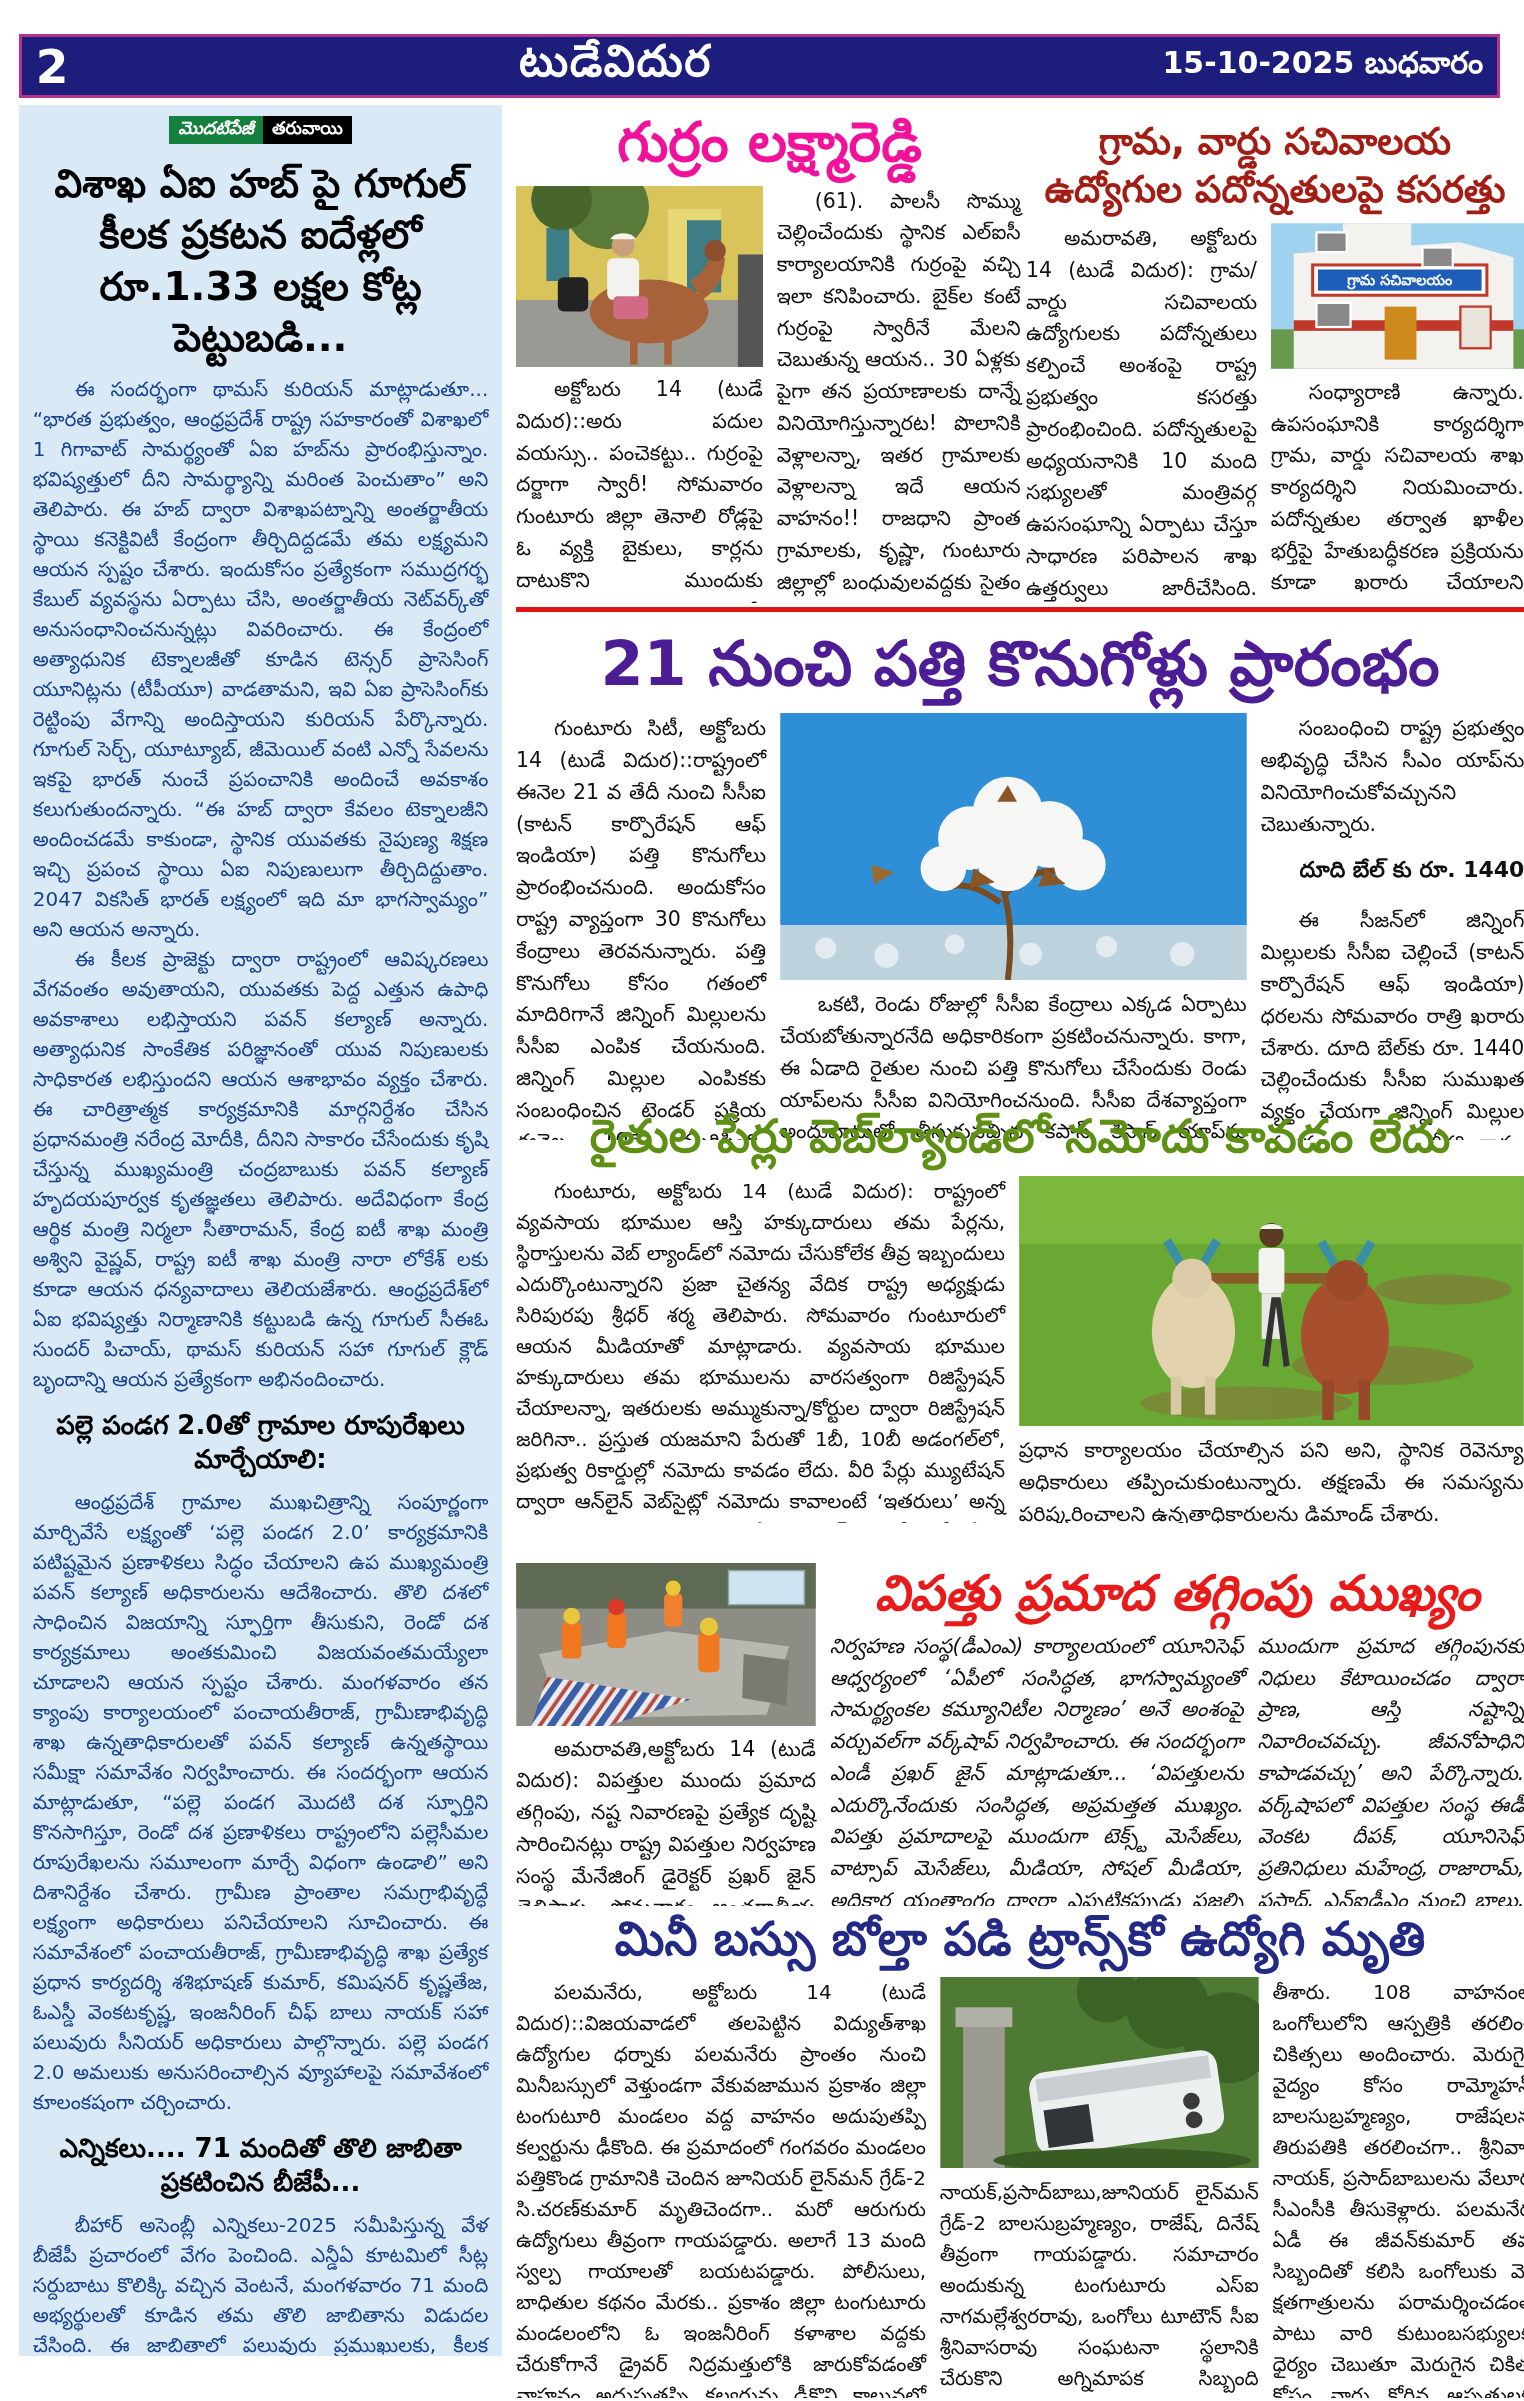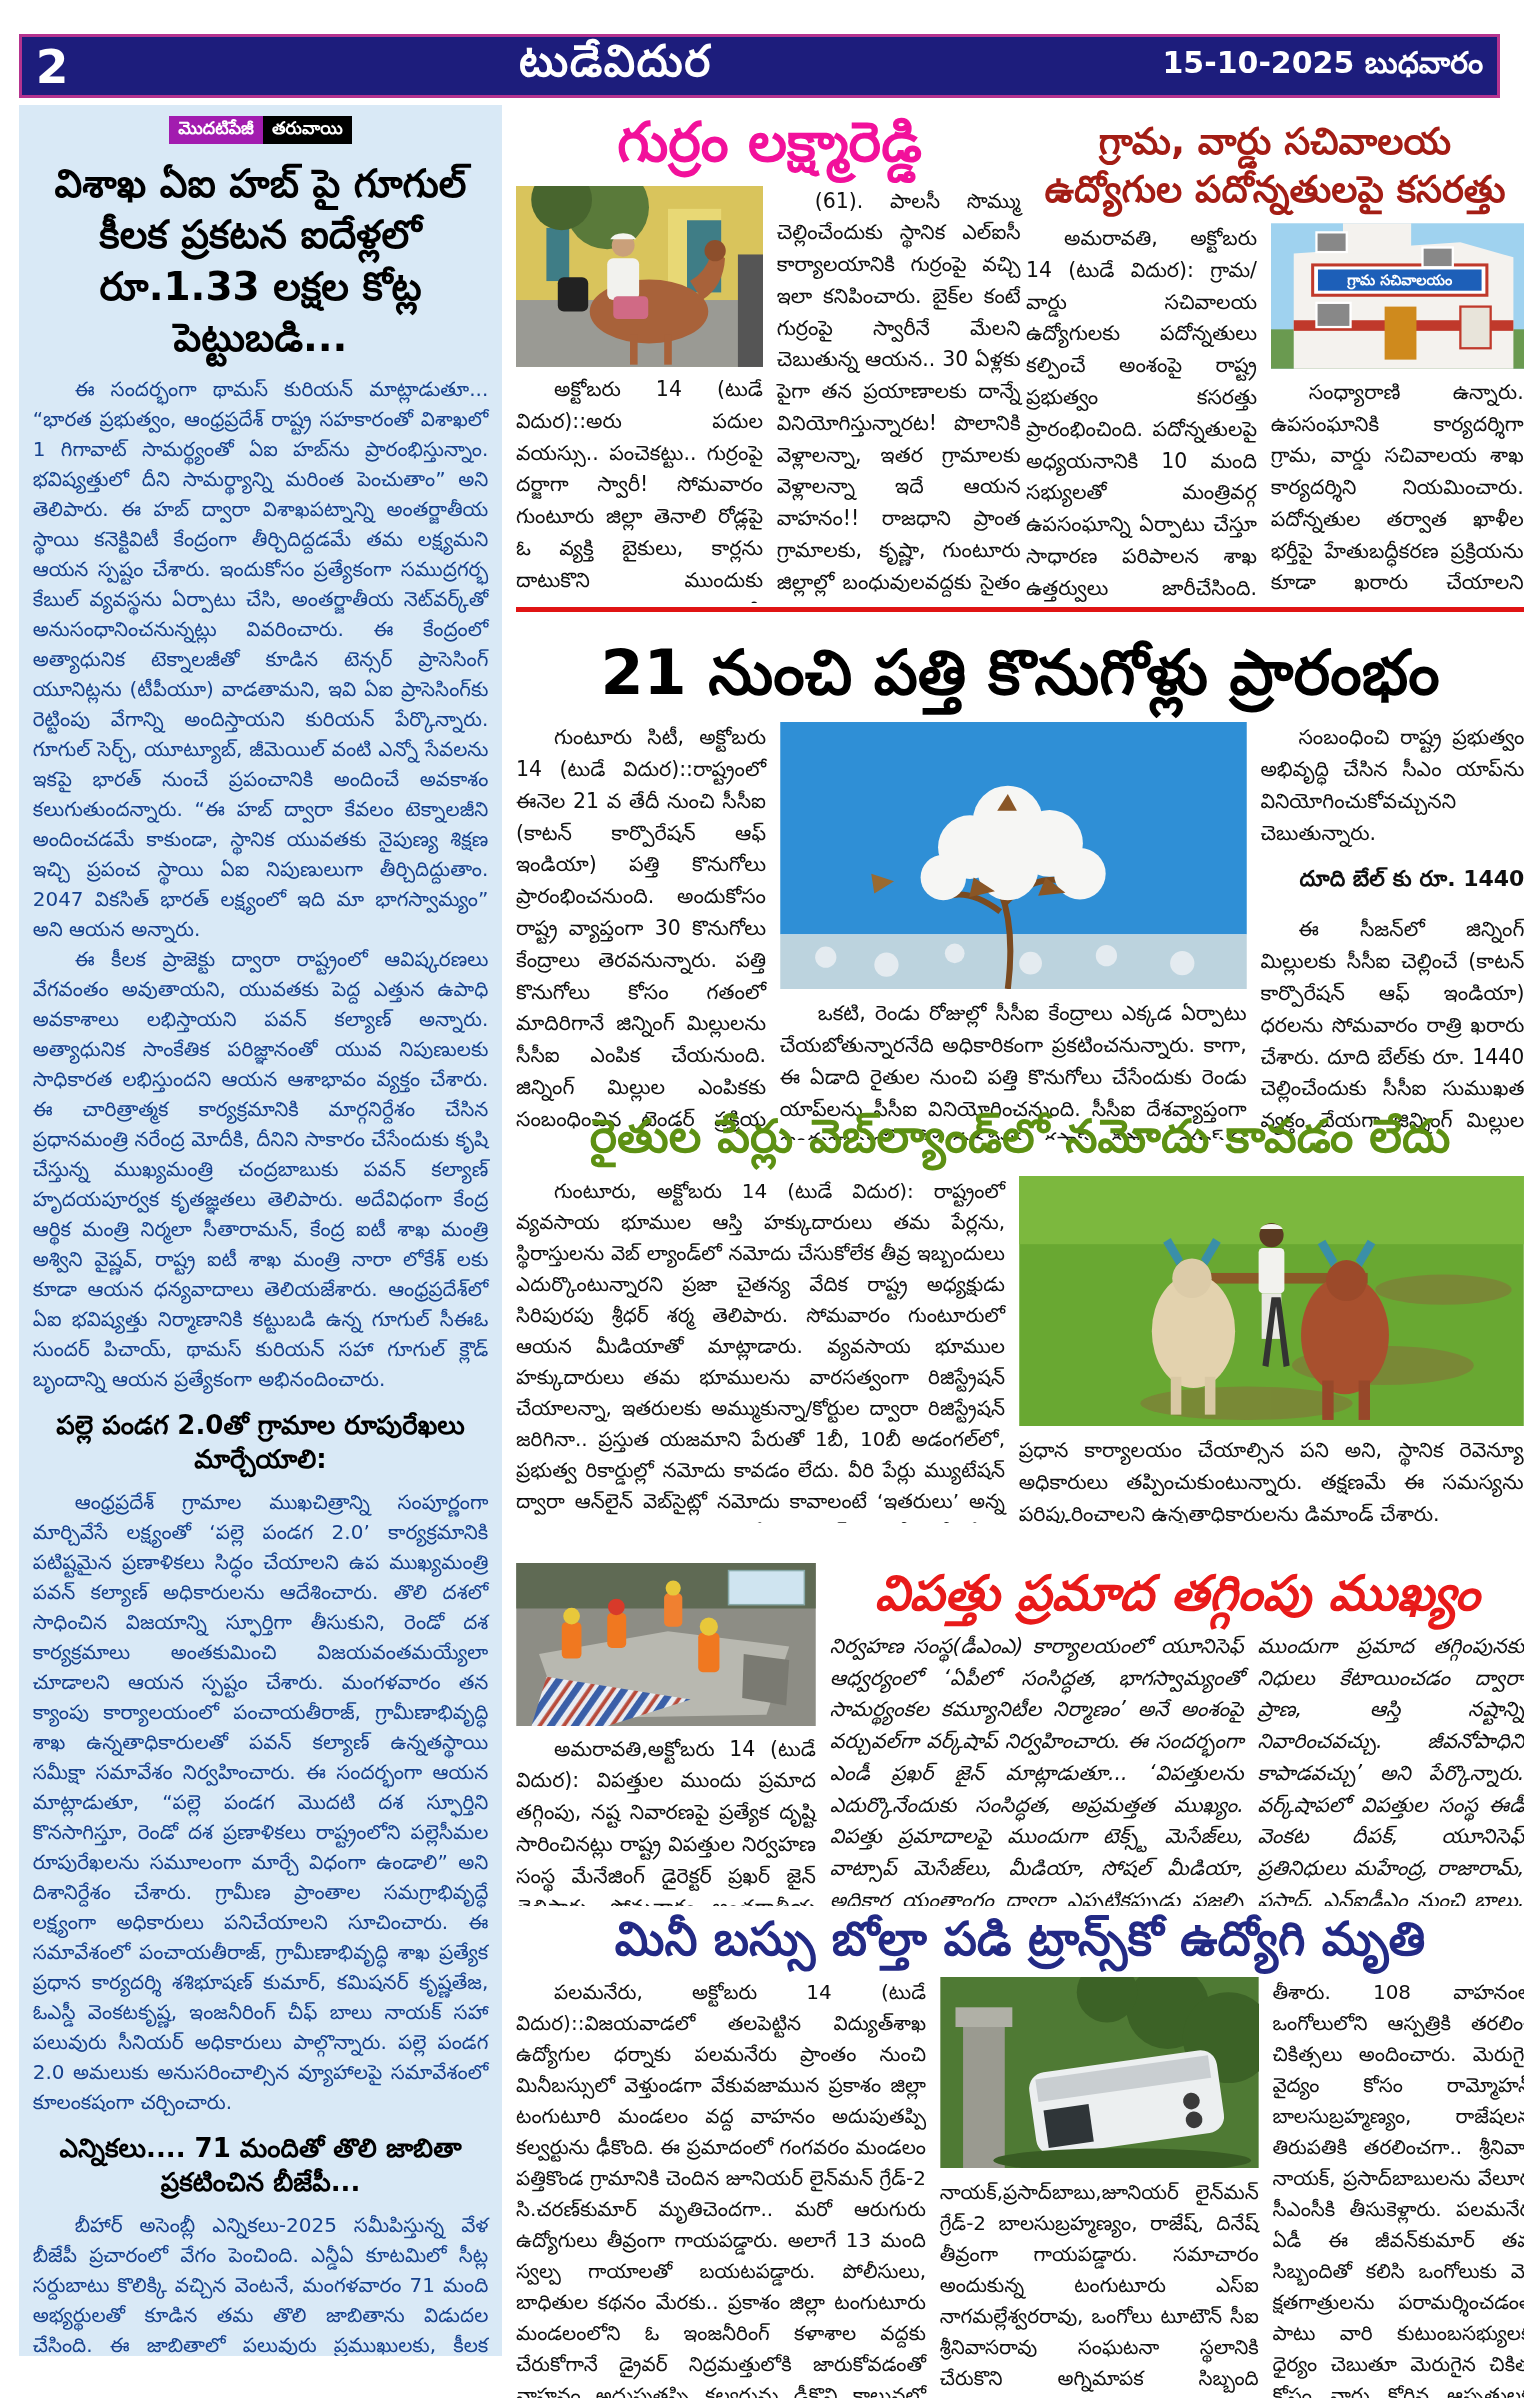--- a/index.html
+++ b/index.html
@@ -7,21 +7,21 @@
   .abs{position:absolute;}
   
   .masthead-bar{left:19px;top:34px;width:1481px;height:64px;background:#1d1d7c;border:3px solid #b5338f;display:flex;align-items:center;justify-content:space-between;padding:0 13.7px;box-sizing:border-box;}
   .page-num{color:#ffffff;font-size:47px;font-weight:bold;line-height:1;}
   .masthead-title{color:#ffffff;font-size:44px;font-weight:bold;letter-spacing:1.5px;}
   .masthead-date{color:#ffffff;font-size:30px;font-weight:bold;}
   
   .sidebar{left:19px;top:105px;width:483px;height:2251px;background:#d9e9f6;box-sizing:border-box;padding:10.6px 13.7px;overflow:hidden;}
   .tag-row{text-align:center;margin-bottom:7.6px;}
   .tag{display:inline-block;color:#fff;font-size:17.5px;padding:2.3px 9px;font-weight:bold;}
-  .tag-blue{background:#a21caf;}
+  .tag-blue{background:#15803d;font-style:italic;}
   .tag-green{background:#000000;}
   .sb-headline{color:#000;font-weight:bold;text-align:center;line-height:1.32;margin:13.7px 0 10.6px 0;}
   .sb-h1{font-size:39px;}
   .sb-h2{font-size:30px;}
   .sb-h3{font-size:26px;}
   .sb-body{color:#15418e;font-size:20px;line-height:1.5;text-align:justify;text-indent:42px;}
   
   .article{box-sizing:border-box;overflow:hidden;}
   .hl{font-weight:bold;text-align:center;line-height:1.2;}
   .body-txt{color:#101010;font-size:20.5px;line-height:1.55;text-align:justify;text-indent:38px;}
@@ -29,21 +29,21 @@
   .photo{display:block;}
   .red-rule{left:516px;top:607px;width:1008px;height:4.6px;background:#e01414;}
   
   .horse-art{left:516px;top:106px;width:507px;height:497px;}
   .horse-hl{font-size:55px;color:#f2119b;margin:3px 0 10.6px 0;}
   
   .sec-art{left:1026px;top:106px;width:498px;height:497px;}
   .sec-hl{font-size:37px;color:#a31d15;margin:12px 0 9px 0;line-height:1.3;}
   
   .cotton-art{left:516px;top:616px;width:1008px;height:524px;}
-  .cotton-hl{font-size:62px;color:#000000;margin:20px 0 12px 0;}
+  .cotton-hl{font-size:62px;color:#4c1d95;margin:11px 0 12px 0;}
   .subhead{font-weight:bold;text-align:right;font-size:22px;color:#101010;margin:17px 0;}
   
   .web-art{left:516px;top:1106px;width:1008px;height:417px;}
   .web-hl{font-size:46px;color:#5d9013;margin:3px 0 12px 0;}
   
   .dis-art{left:516px;top:1563px;width:1008px;height:343px;}
   .dis-hl{font-size:49px;color:#e81a1a;margin:1.5px 0 7.6px 0;}
   
   .bus-art{left:516px;top:1909px;width:1008px;height:489px;}
   .bus-hl{font-size:47px;color:#232a85;margin:1.5px 0 10.6px 0;}

